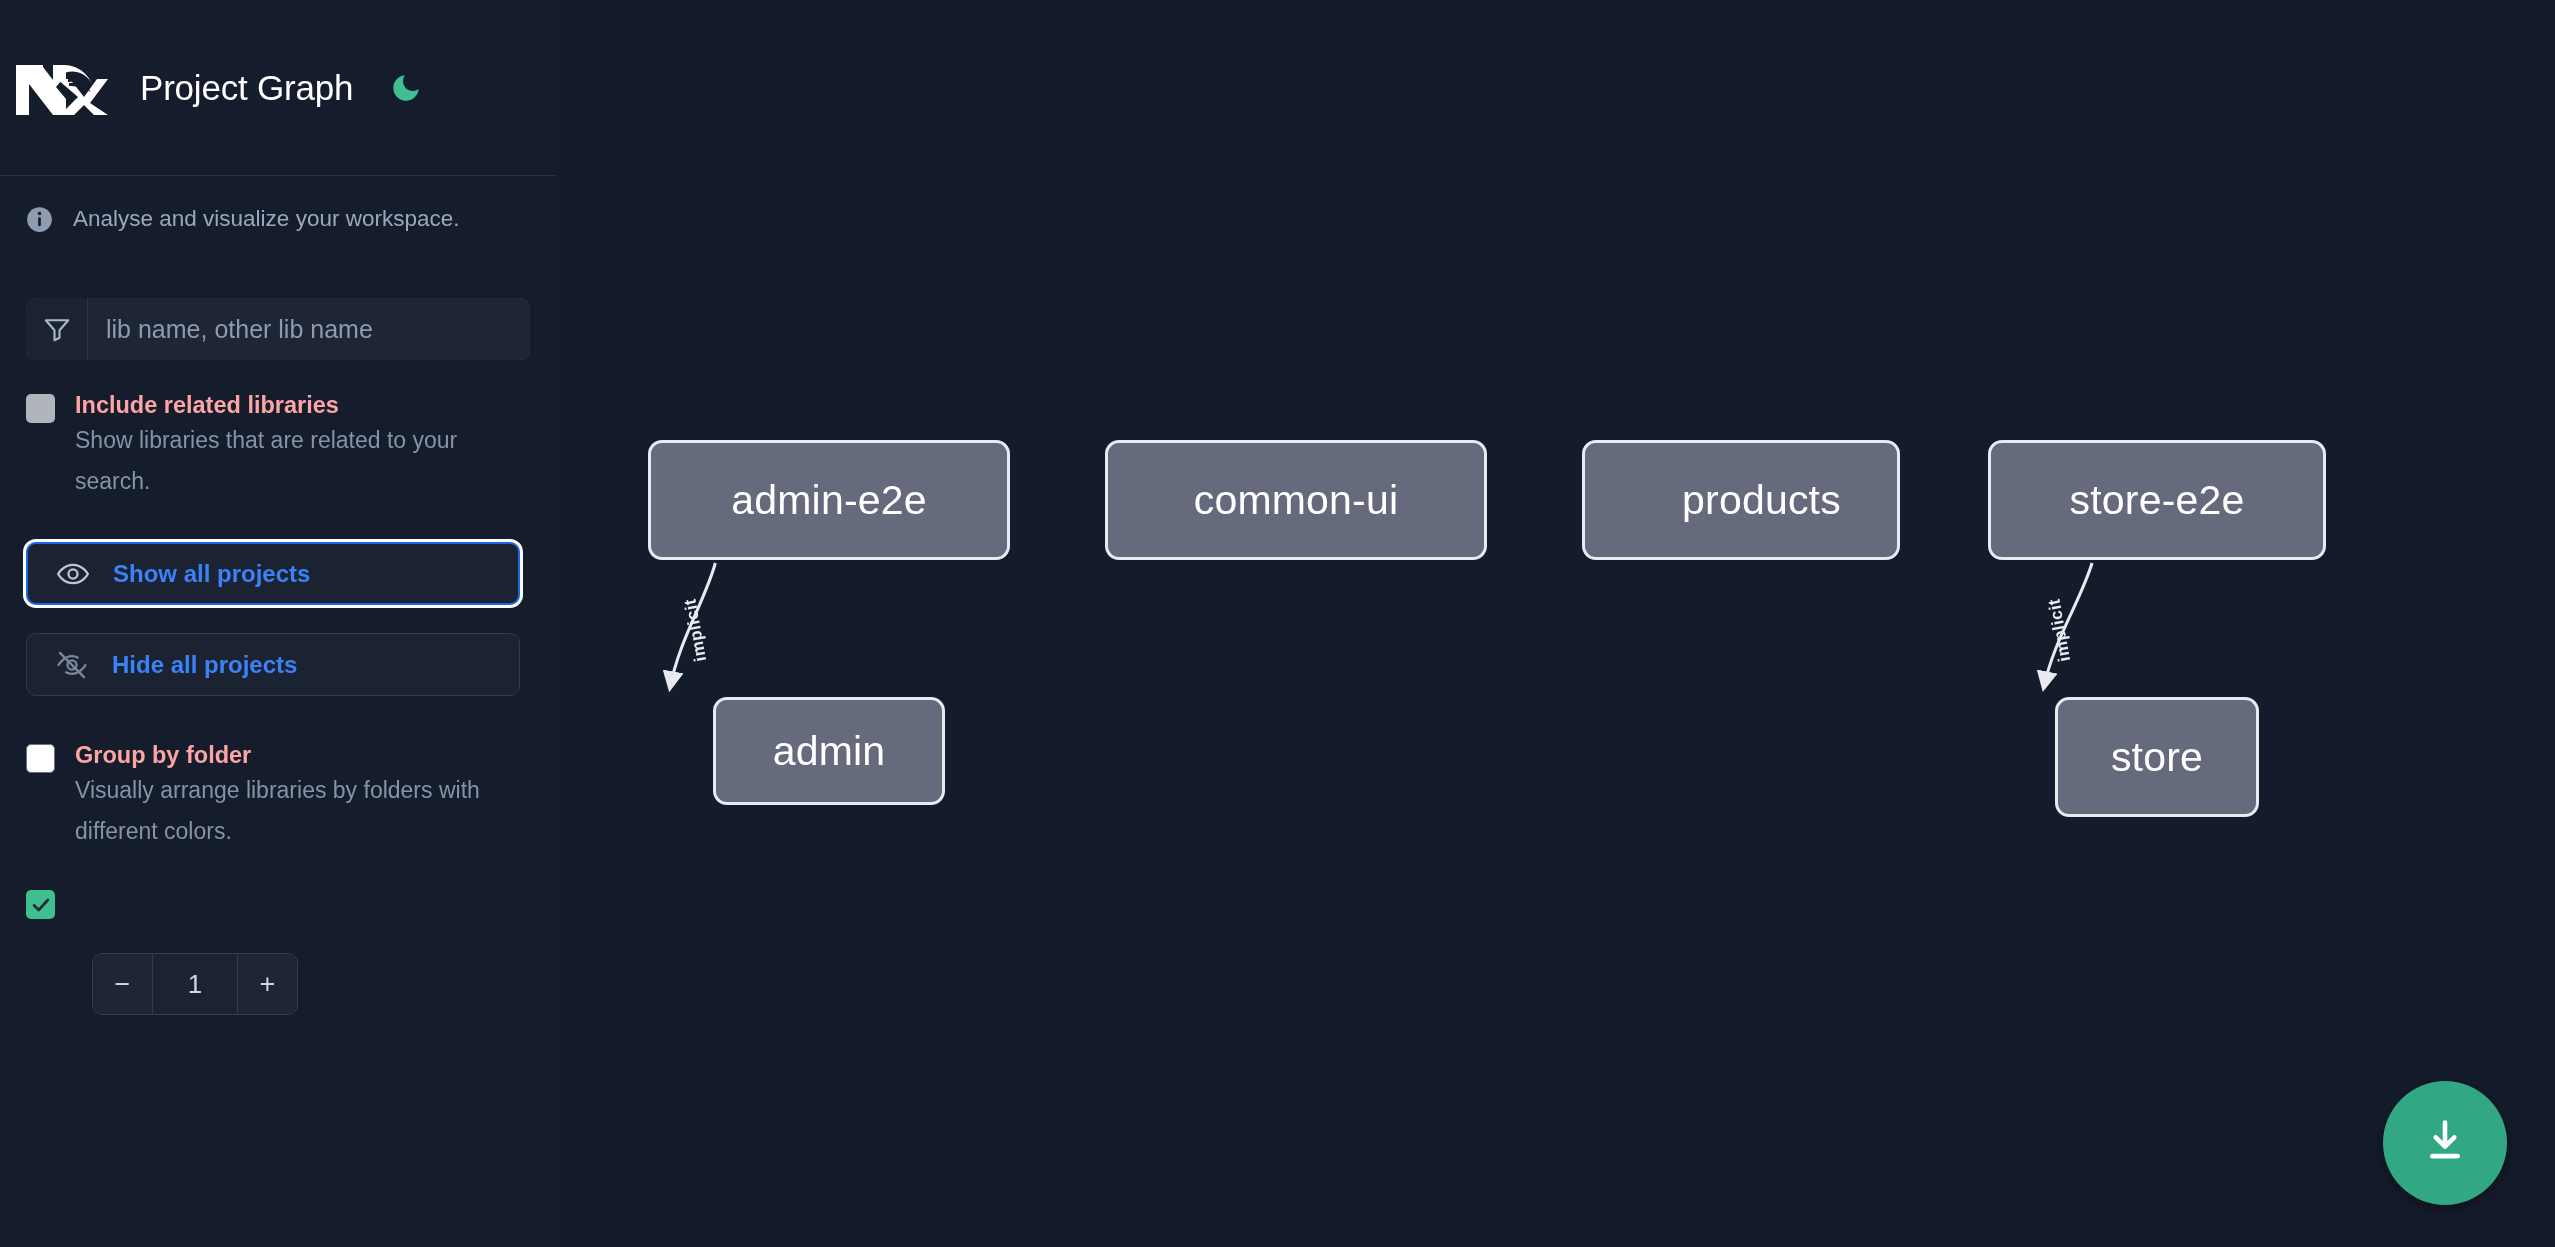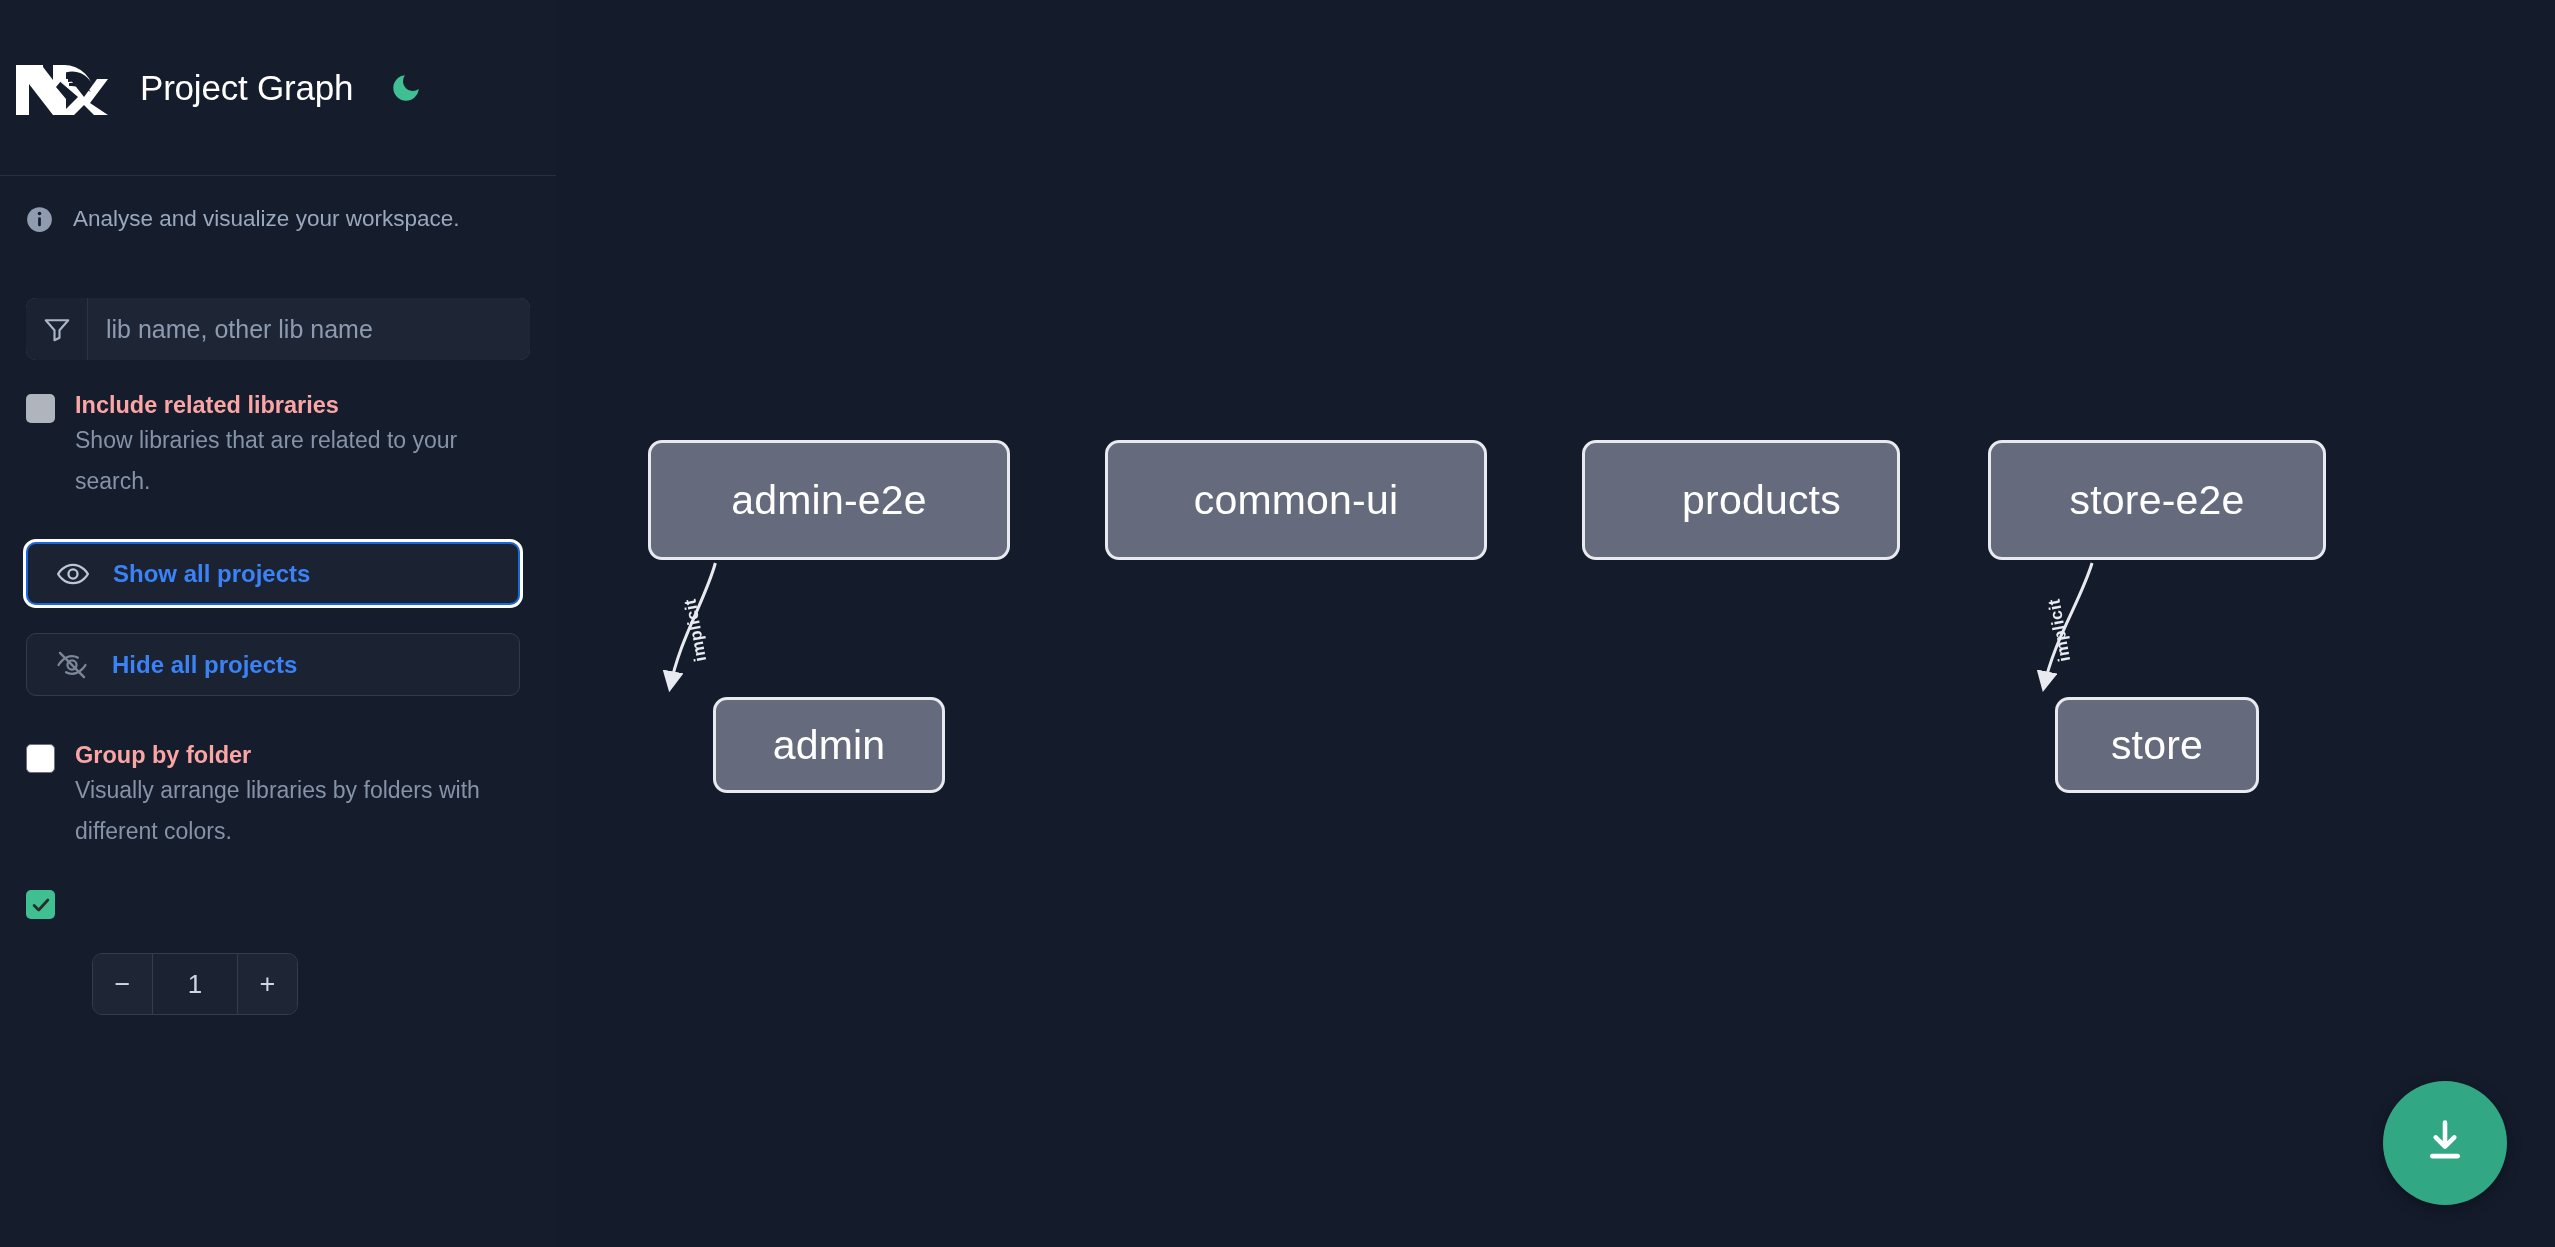--- a/index.html
+++ b/index.html
@@ -336,24 +336,24 @@
     </div>
     <div class="node" style="left:549px;top:440px;width:382px;height:120px;">
       <span class="node-label">common-ui</span>
     </div>
     <div class="node" style="left:1026px;top:440px;width:318px;height:120px;padding-left:41px;">
       <span class="node-label">products</span>
     </div>
     <div class="node" style="left:1432px;top:440px;width:338px;height:120px;">
       <span class="node-label">store-e2e</span>
     </div>
-    <div class="node" style="left:157px;top:697px;width:232px;height:96px;align-items:center;">
+    <div class="node" style="left:157px;top:697px;width:232px;height:108px;align-items:center;">
       <span class="node-label">admin</span>
     </div>
-    <div class="node" style="left:1499px;top:697px;width:204px;height:96px;">
+    <div class="node" style="left:1499px;top:697px;width:204px;height:120px;">
       <span class="node-label">store</span>
     </div>
 
     <div class="edge-label" style="left:108px;top:620px;transform:rotate(-100deg);">implicit</div>
     <div class="edge-label" style="left:1472px;top:620px;transform:rotate(-100deg);">implicit</div>
 
     <div class="fab">
       <span>
         <svg viewBox="0 0 24 24" xmlns="http://www.w3.org/2000/svg">
           <path d="M12 3.5v10.5M12 14.6l-4.3-4.3M12 14.6l4.3-4.3" fill="none" stroke="#ffffff" stroke-width="2.1" stroke-linecap="round" stroke-linejoin="round"></path>

